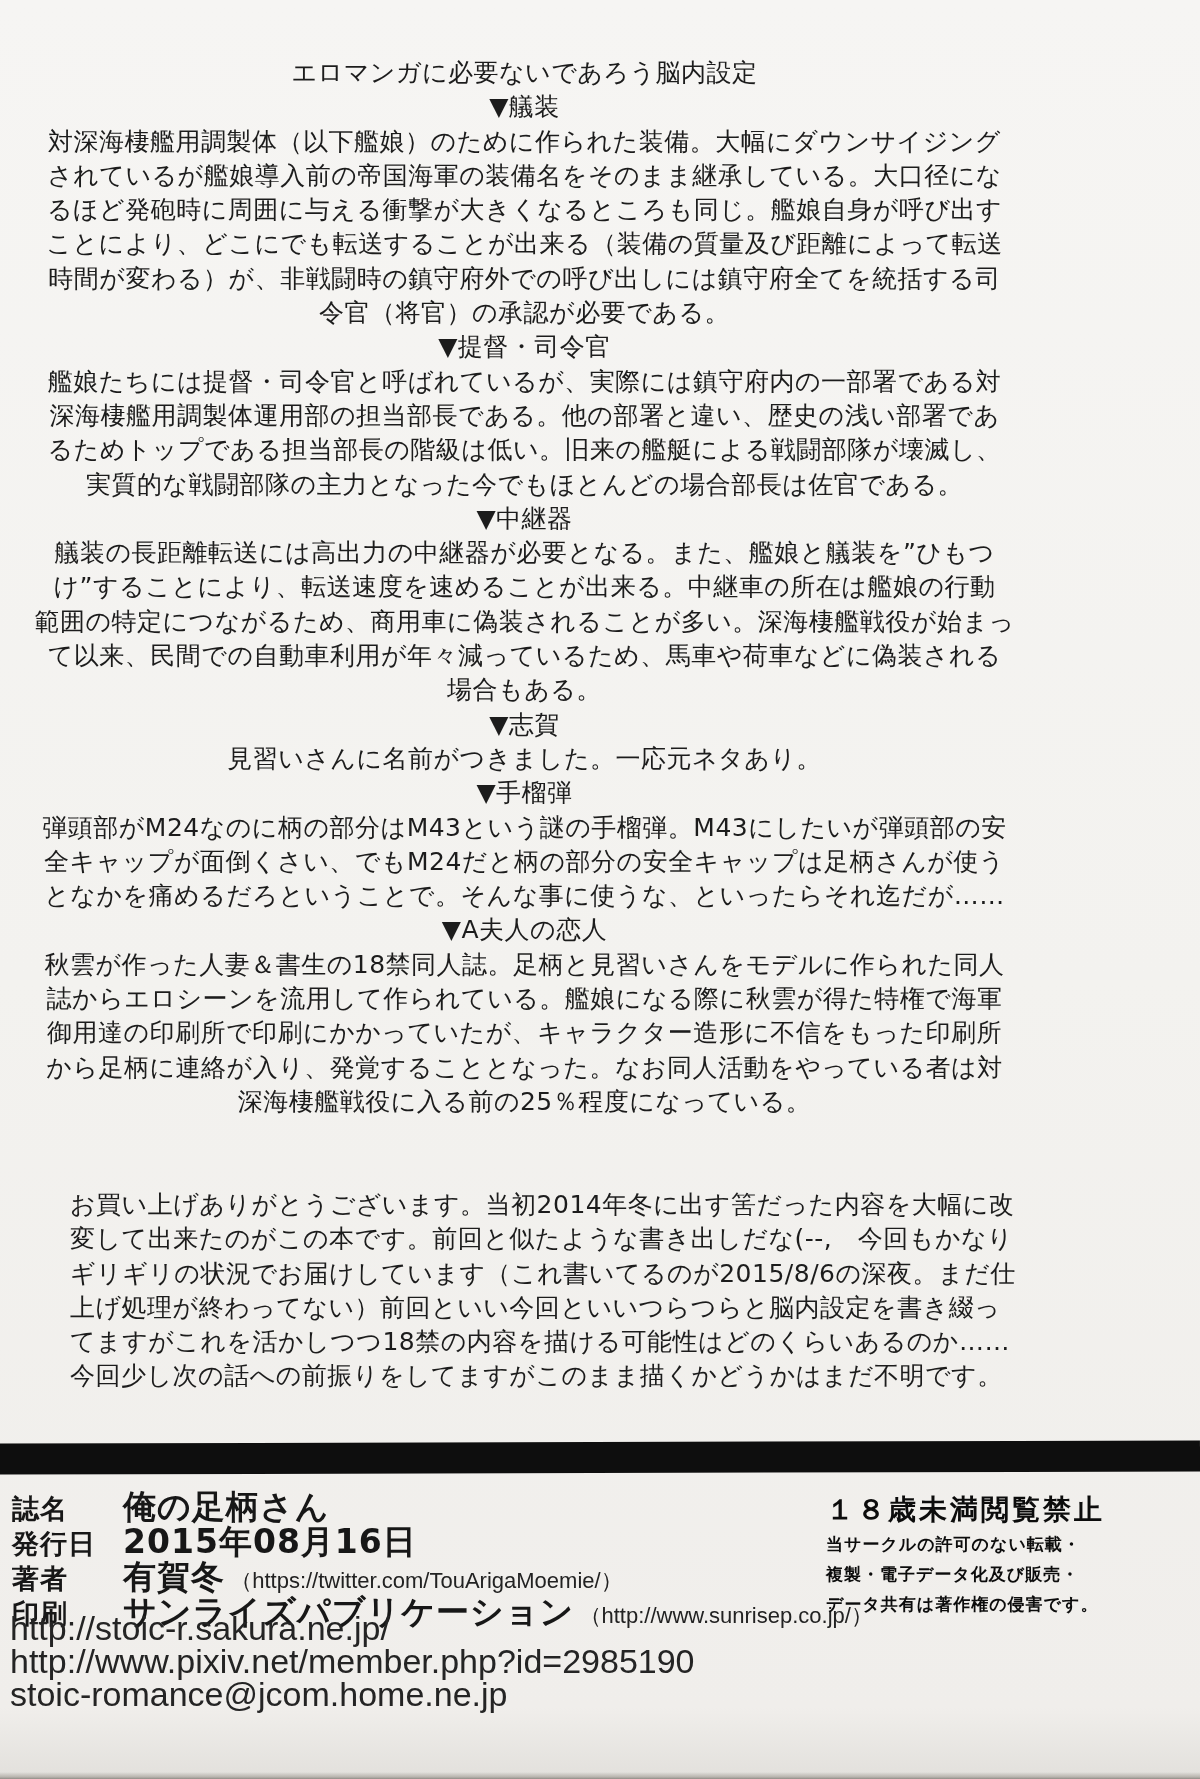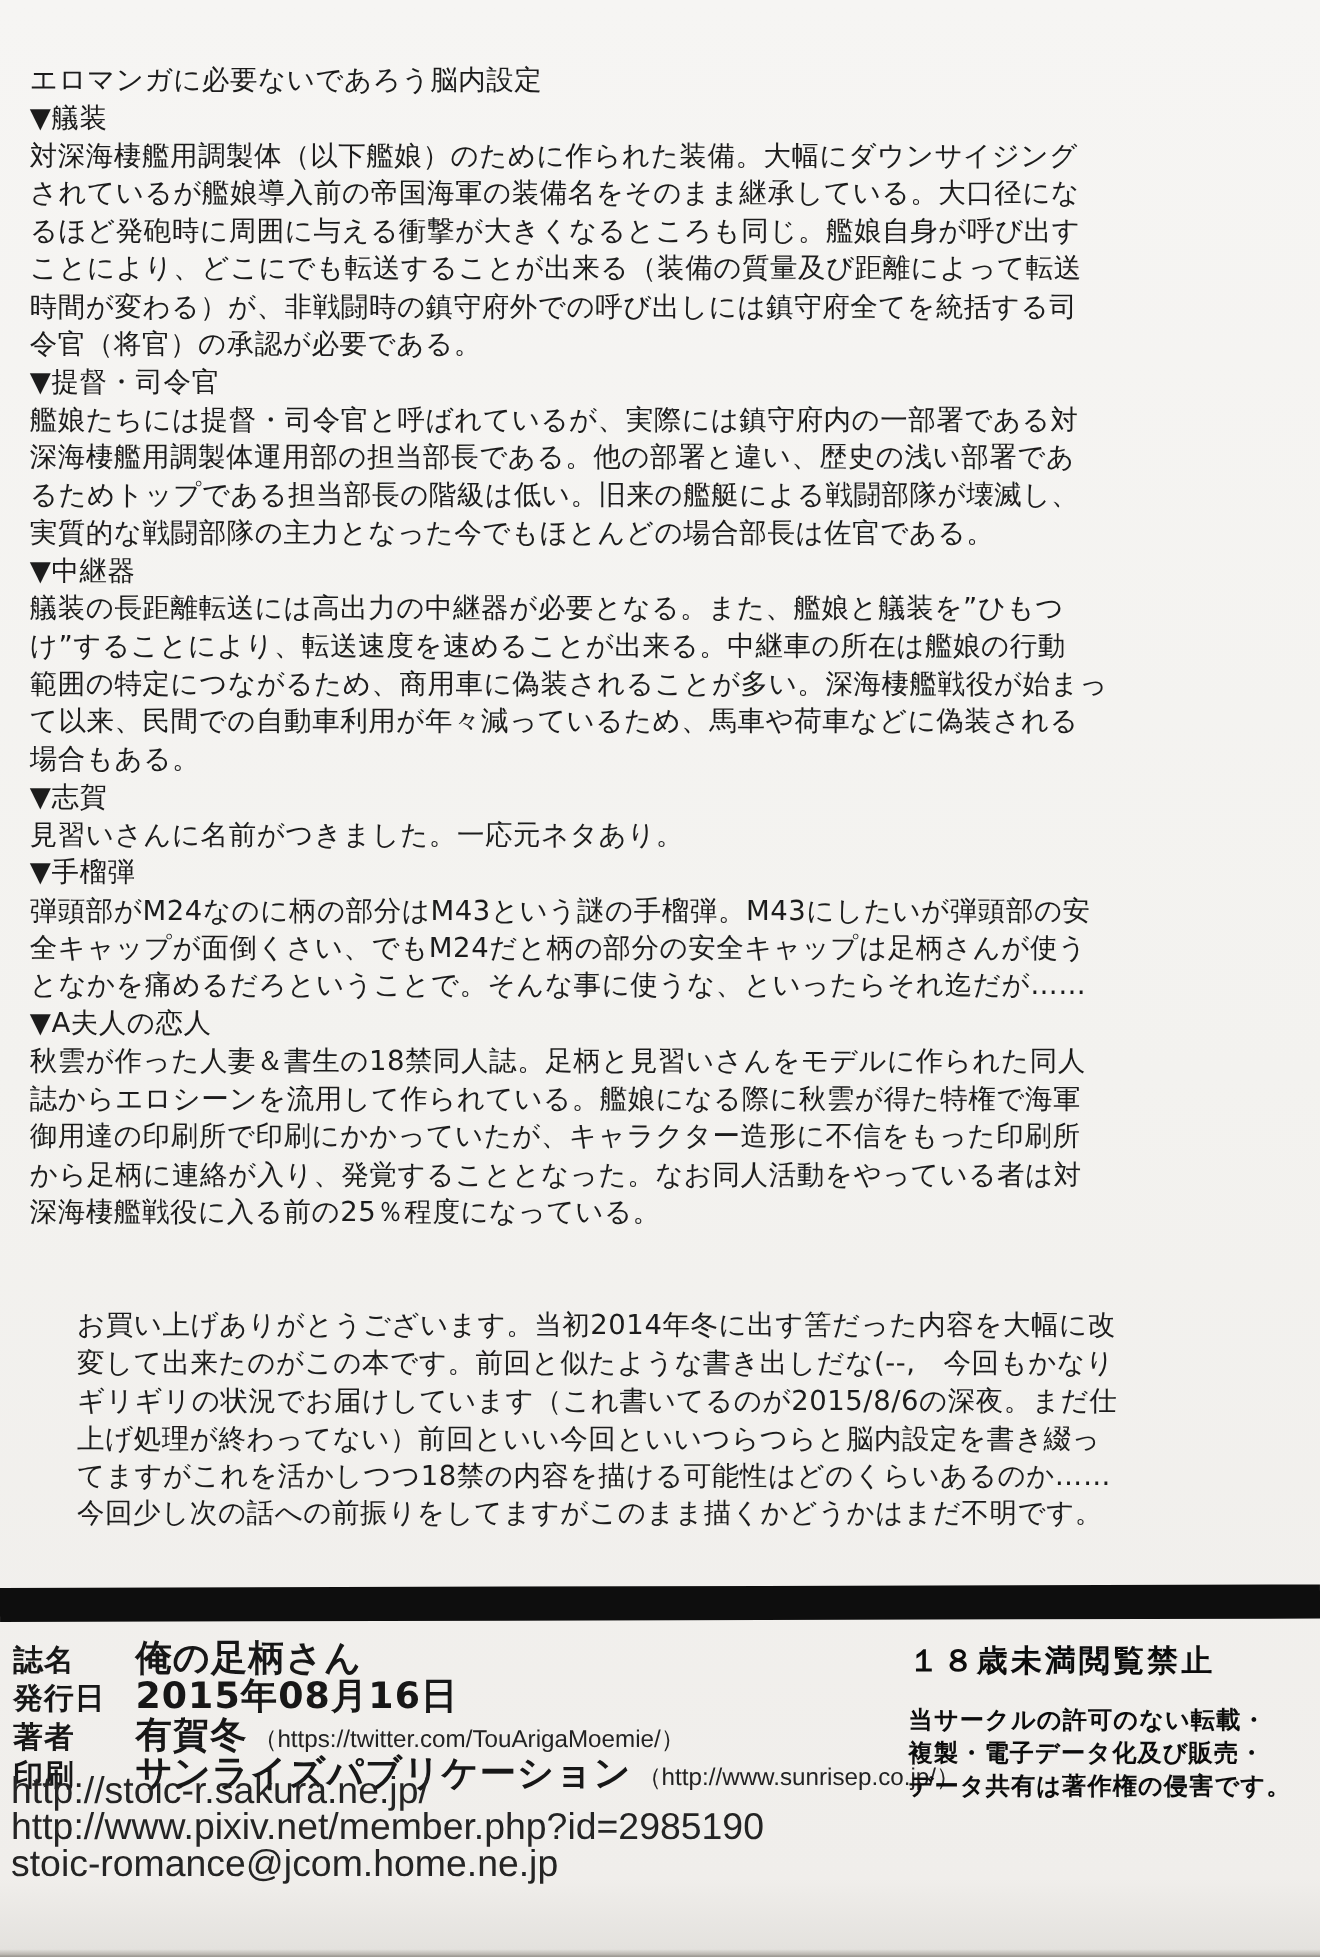--- a/index.html
+++ b/index.html
@@ -11,20 +11,21 @@
   .page{
     position:relative;width:1200px;height:1779px;overflow:hidden;
     background:linear-gradient(180deg,#f6f5f3 0%,#f3f2ef 55%,#f0eeeb 96%,#e2e0dc 100%);
     color:#1b1b1b;
   }
   
   .main{
     position:absolute;left:27px;top:56px;width:995px;
     font-size:25px;line-height:34.3px;letter-spacing:0.5px;
     color:#1c1c1c;
+    text-align:center;
   }
   .main .line{white-space:nowrap;}
   
   .afterword{
     position:absolute;left:46px;top:1188px;width:980px;
     font-size:25px;line-height:34.3px;letter-spacing:0.5px;
     color:#1c1c1c;
   }
   .afterword .line{white-space:nowrap;margin-left:24px;}
   
@@ -51,21 +52,21 @@
     font-family:"Liberation Sans","DejaVu Sans",sans-serif;
     font-size:34px;line-height:33px;color:#242424;
   }
   .clinks .line{white-space:nowrap;}
   
   .warning{position:absolute;left:826px;top:1491px;width:360px;color:#0c0c0c;}
   .warning-title{
     font-size:28px;font-weight:bold;letter-spacing:3px;white-space:nowrap;
   }
   .warning-lines{
-    margin-top:21px;font-size:22px;font-weight:bold;line-height:30px;
+    font-size:17px;font-weight:bold;line-height:30px;
     letter-spacing:1px;
   }
   .warning-lines .line{white-space:nowrap;}
   
   .bottom-edge{
     position:absolute;left:0;bottom:0;width:1200px;height:7px;
     background:linear-gradient(180deg,rgba(180,176,170,0) 0%,#b9b5af 70%,#918d87 100%);
   }
 </style>
 </head>

